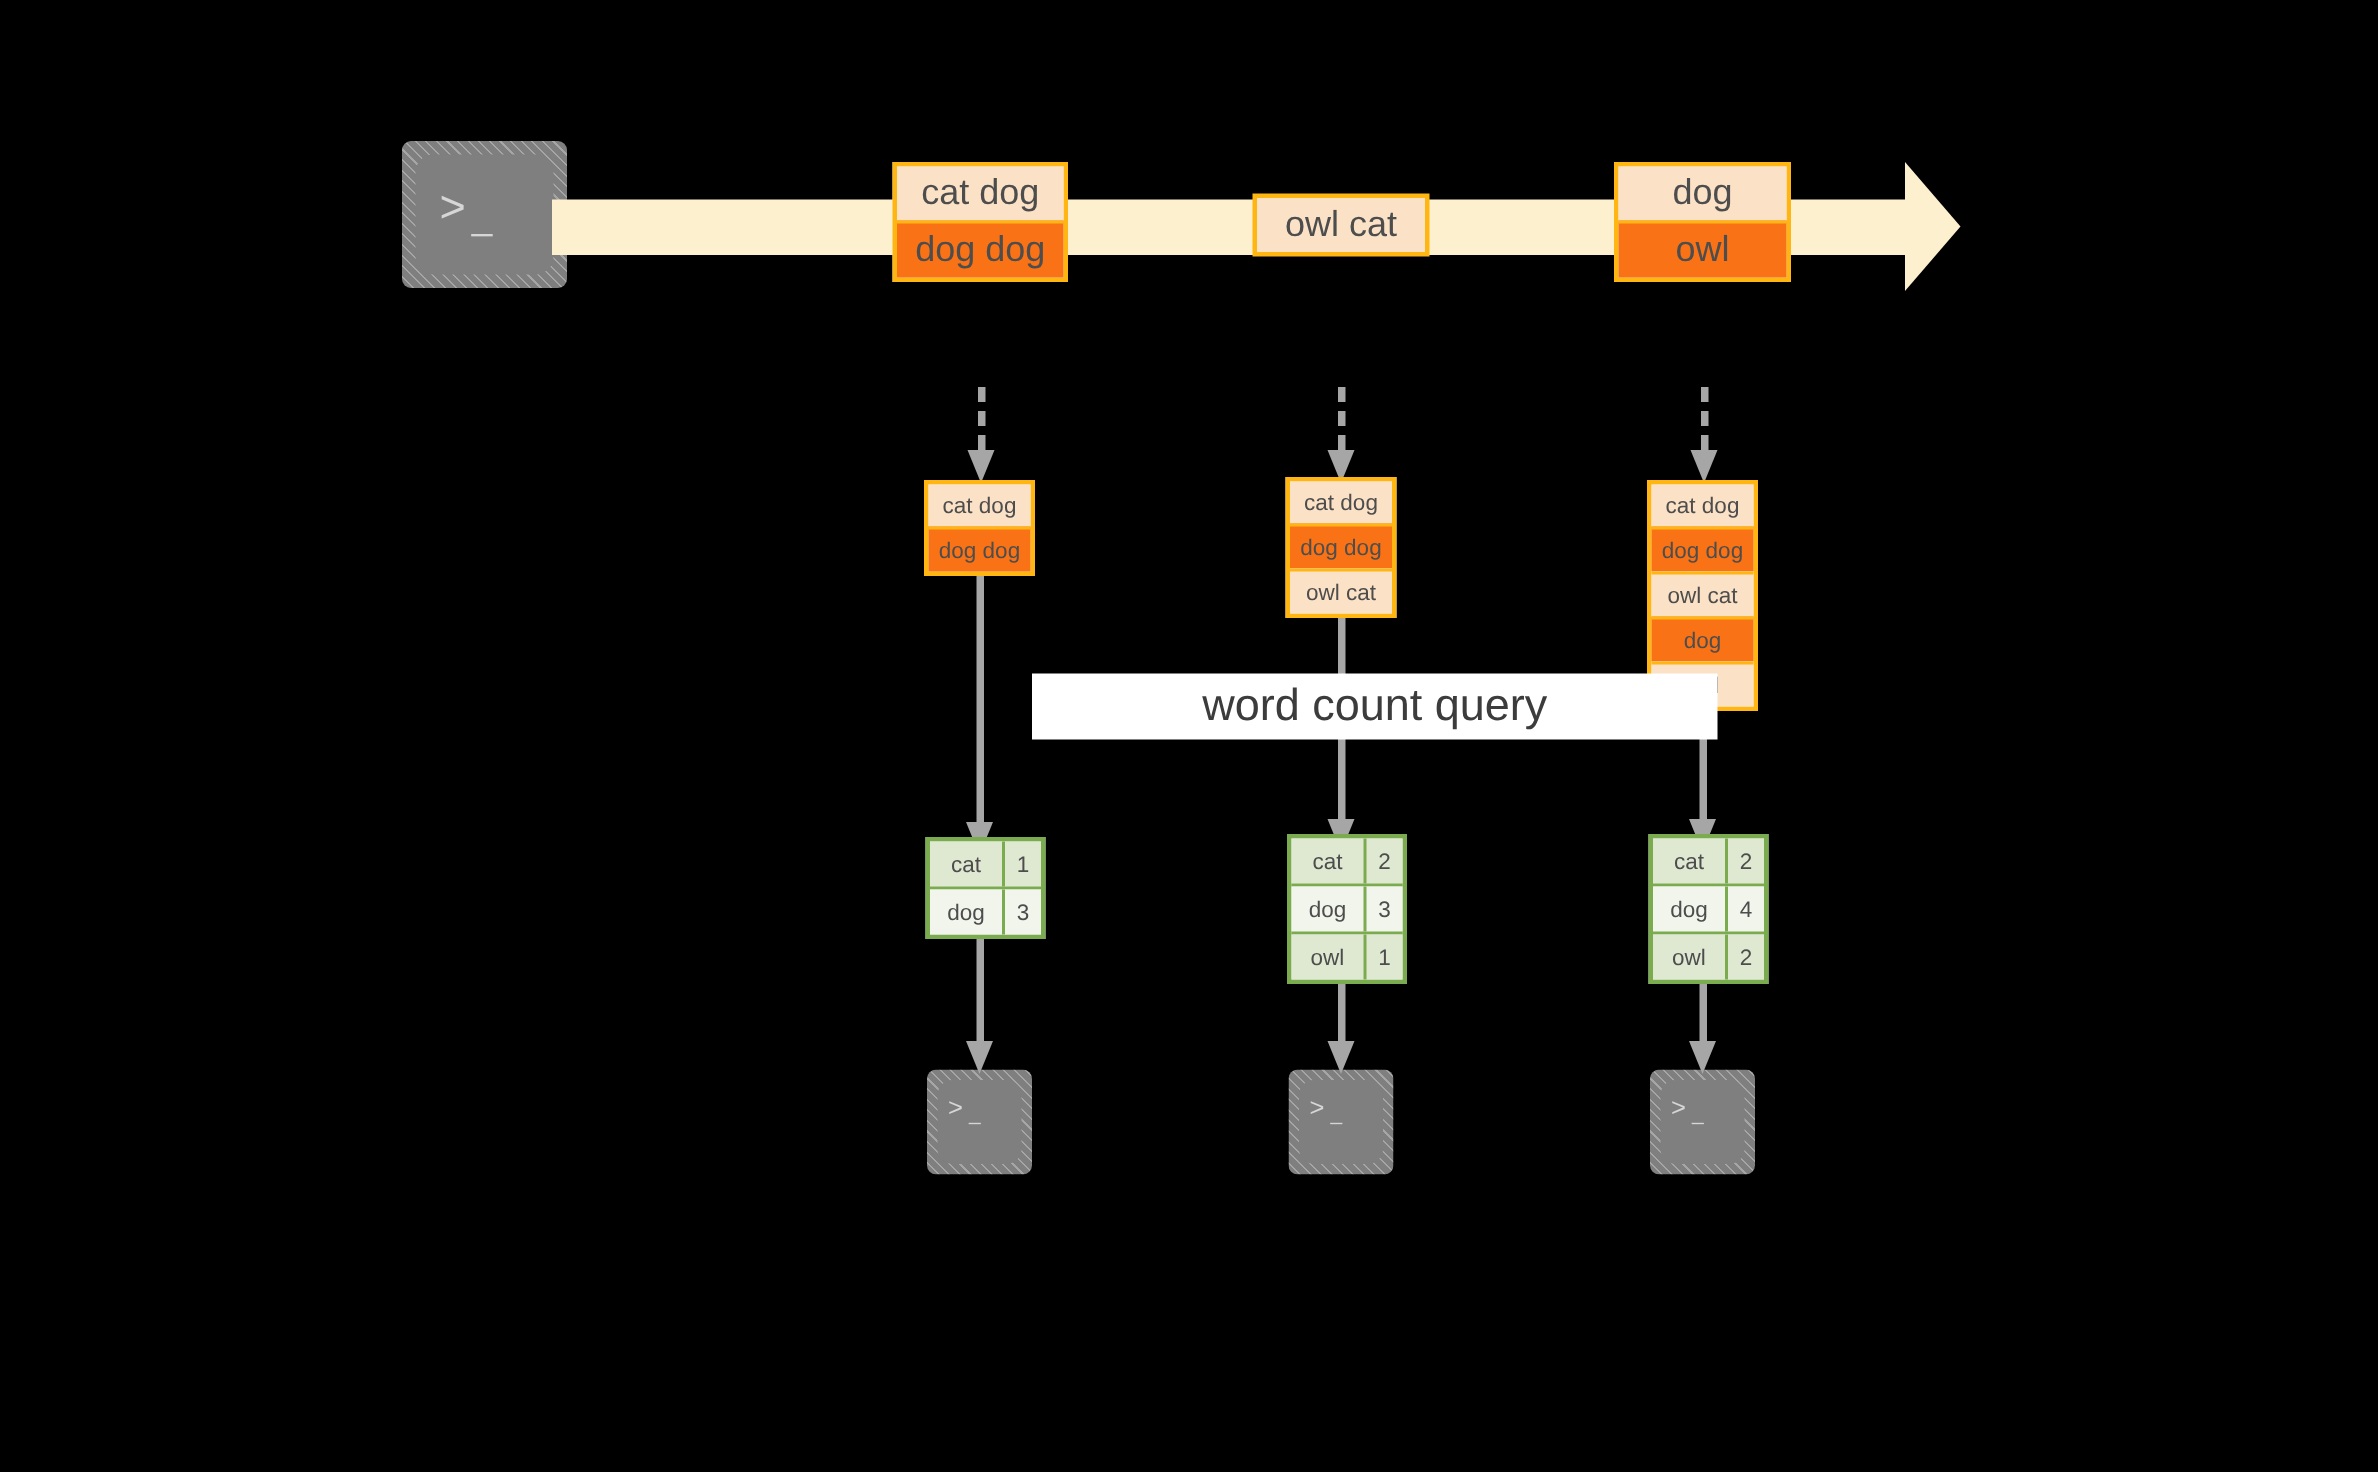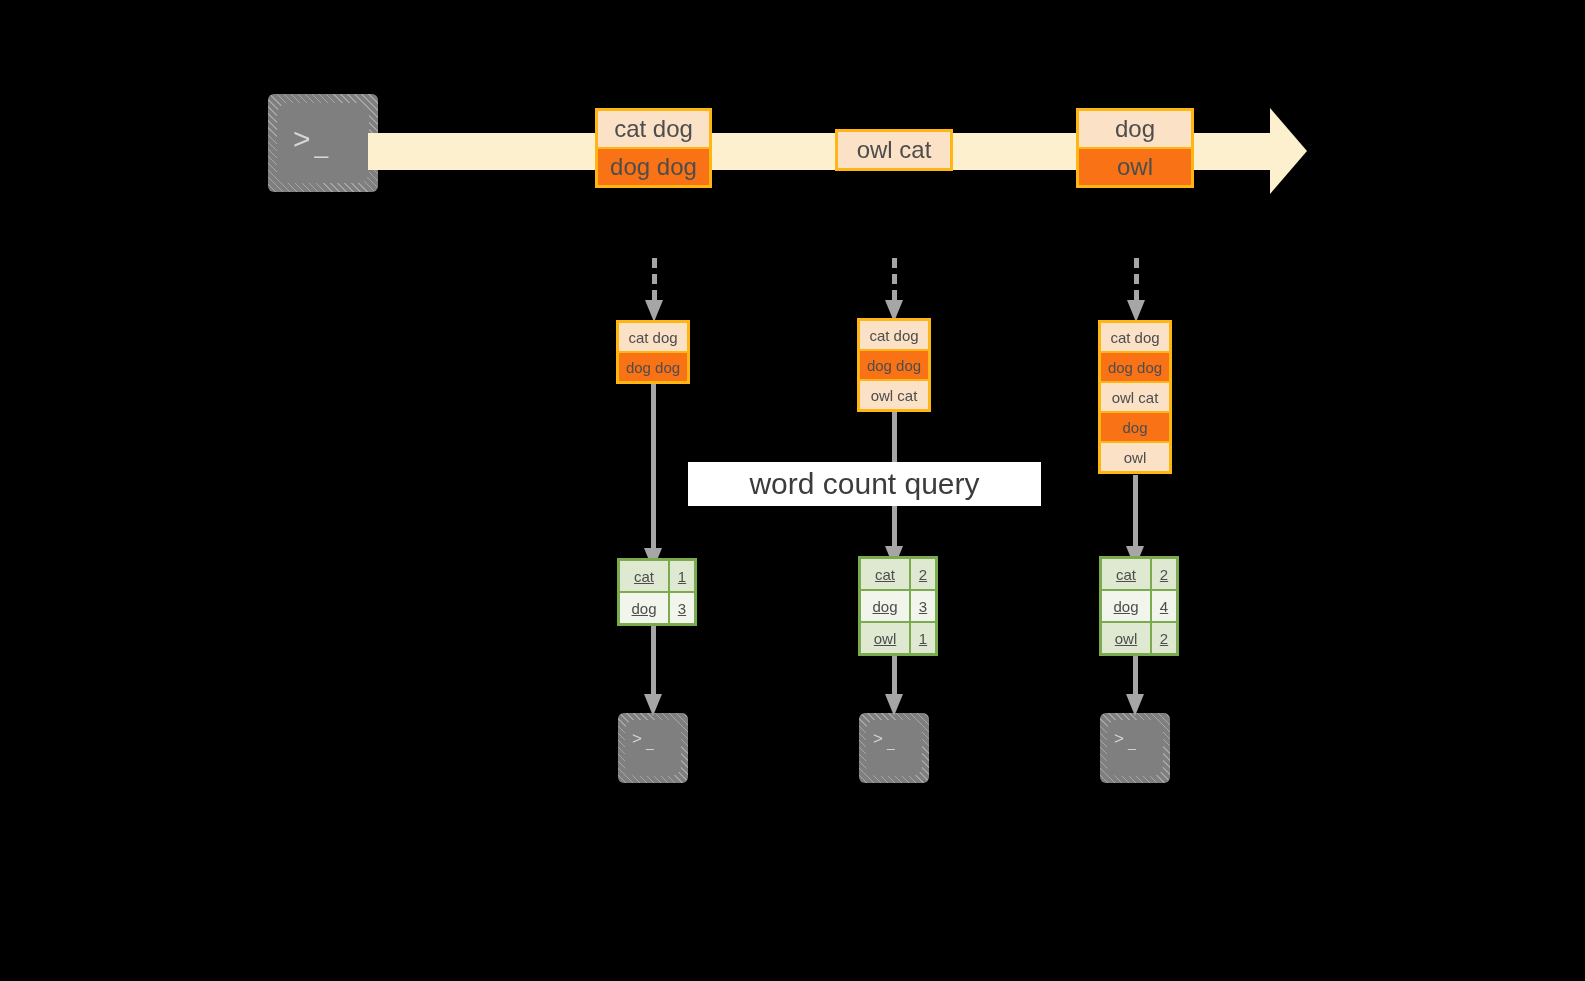--- a/index.html
+++ b/index.html
@@ -121,21 +121,20 @@
     height: 30px;
   }
   .res .row + .row { border-top: 2px solid #7aab4f; }
   .res .cell {
     display: flex;
     align-items: center;
     justify-content: center;
     color: #4d4d4d;
     font-size: 15px;
     font-weight: 300;
-    text-decoration: underline;
   }
   .res .cell.word { width: 48px; }
   .res .cell.count { width: 24px; border-left: 2px solid #7aab4f; }
   .res .row.shade .cell { background: #dfe9d2; }
   .res .row.plain .cell { background: #f1f5ec; }
 
   
   .conn { position: absolute; z-index: 2; }
   .conn .line {
     position: absolute;
@@ -315,17 +314,17 @@
   <div class="conn" style="left:1133px; top:652px; height:42px;">
     <div class="line" style="height:42px;"></div>
     <div class="ahead" style="top:42px;"></div>
   </div>
 
   <div class="terminal small" style="left:1100px; top:713px; width:70px; height:70px;">
     <div class="inner"></div>
     <div class="prompt">&gt;<span class="cursor">_</span></div>
   </div>
 
-  <div class="label-band" style="left:688px; top:462px; width:353px; height:44px;">
+  <div class="label-band" style="left:688px; top:449px; width:457px; height:44px;">
     <span>word count query</span>
   </div>
 
 </div>
 
 </body></html>

